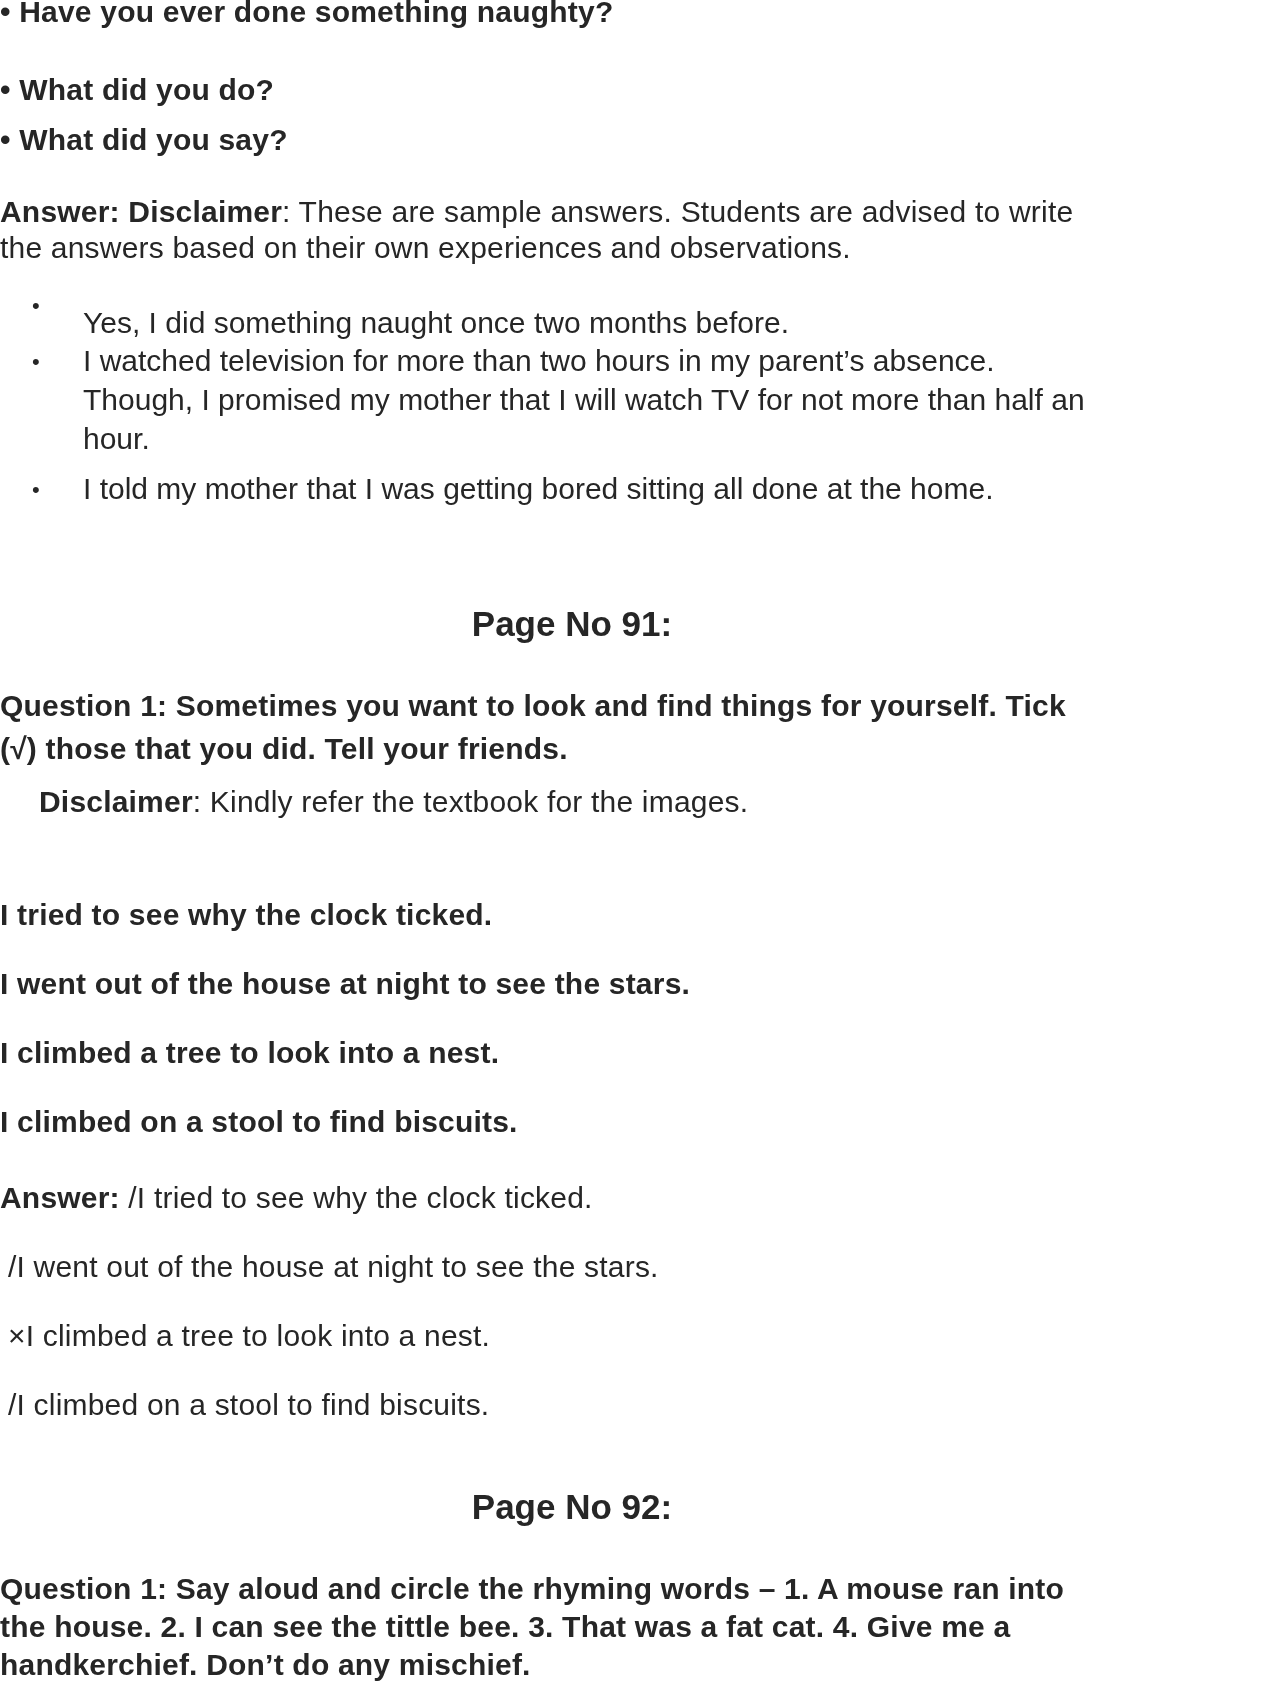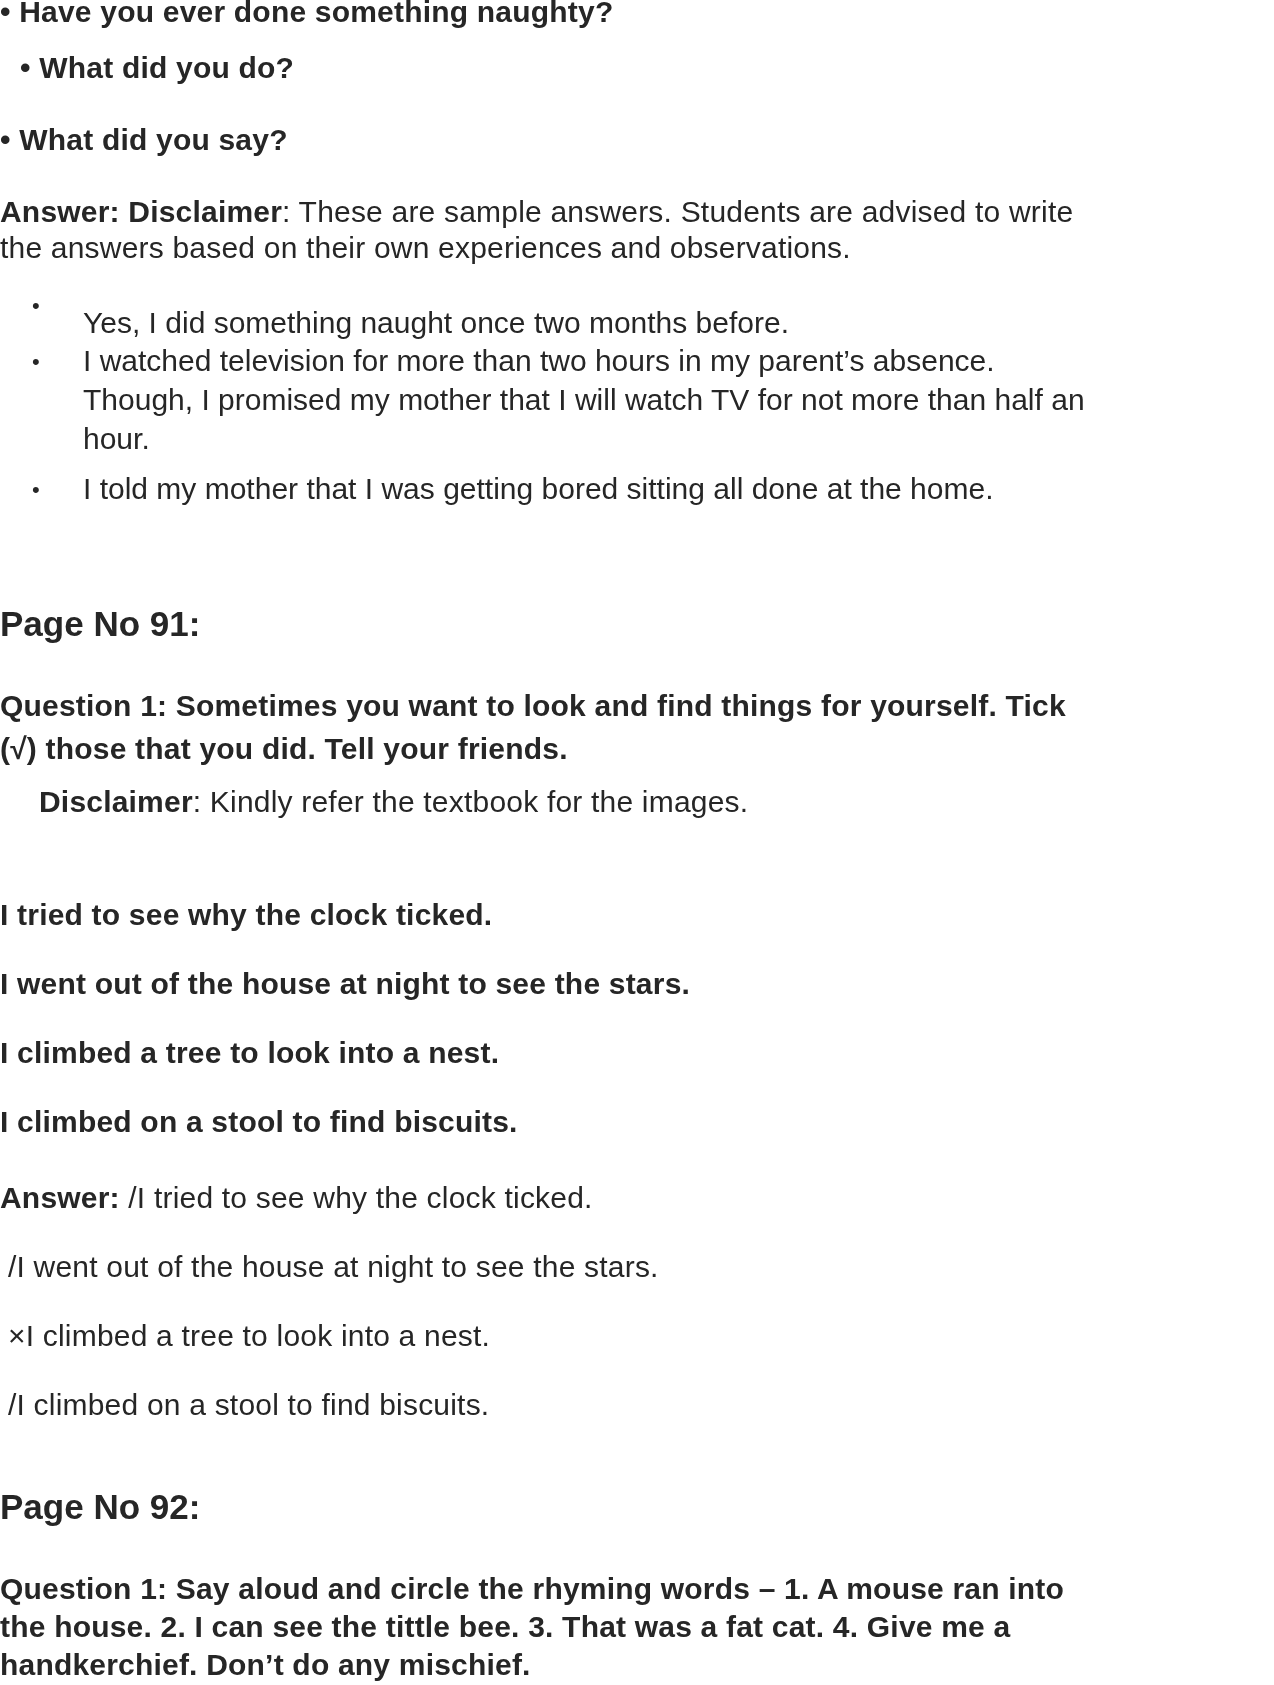--- a/index.html
+++ b/index.html
@@ -43,33 +43,33 @@
       left: 83px;
       font-size: 30px;
       line-height: 39px;
       white-space: nowrap;
       font-weight: normal;
     }
     .heading {
       position: absolute;
       left: 0;
       width: 1144px;
-      text-align: left;
+      text-align: center;
       font-weight: bold;
       font-size: 35px;
       line-height: 40px;
     }
   </style>
 </head>
 <body>
 
 <div class="page">
 
   <div class="line bold" style="top:-6px;">• Have you ever done something naughty?</div>
-  <div class="line bold" style="top:50px;padding-left:20px;">• What did you do?</div>
+  <div class="line bold" style="top:72px;">• What did you do?</div>
   <div class="line bold" style="top:122px;">• What did you say?</div>
 
   <div class="line" style="top:194px;">
     <span class="bold">Answer:</span>
     <span class="bold italic">Disclaimer</span><span class="italic">: These are sample answers. Students are advised to write</span>
   </div>
   <div class="line italic" style="top:230px;">the answers based on their own experiences and observations.</div>
 
   <div>
     <span class="ans-bullet" style="top:288px;">•</span>

